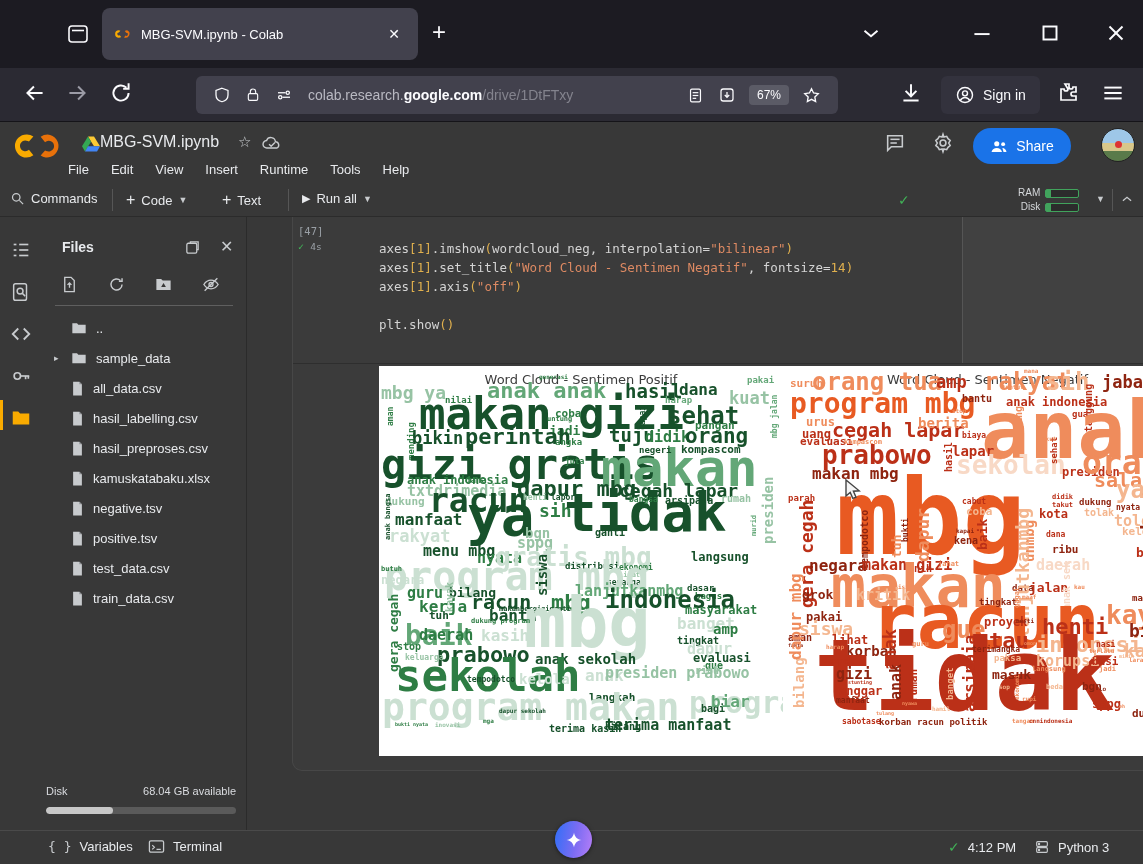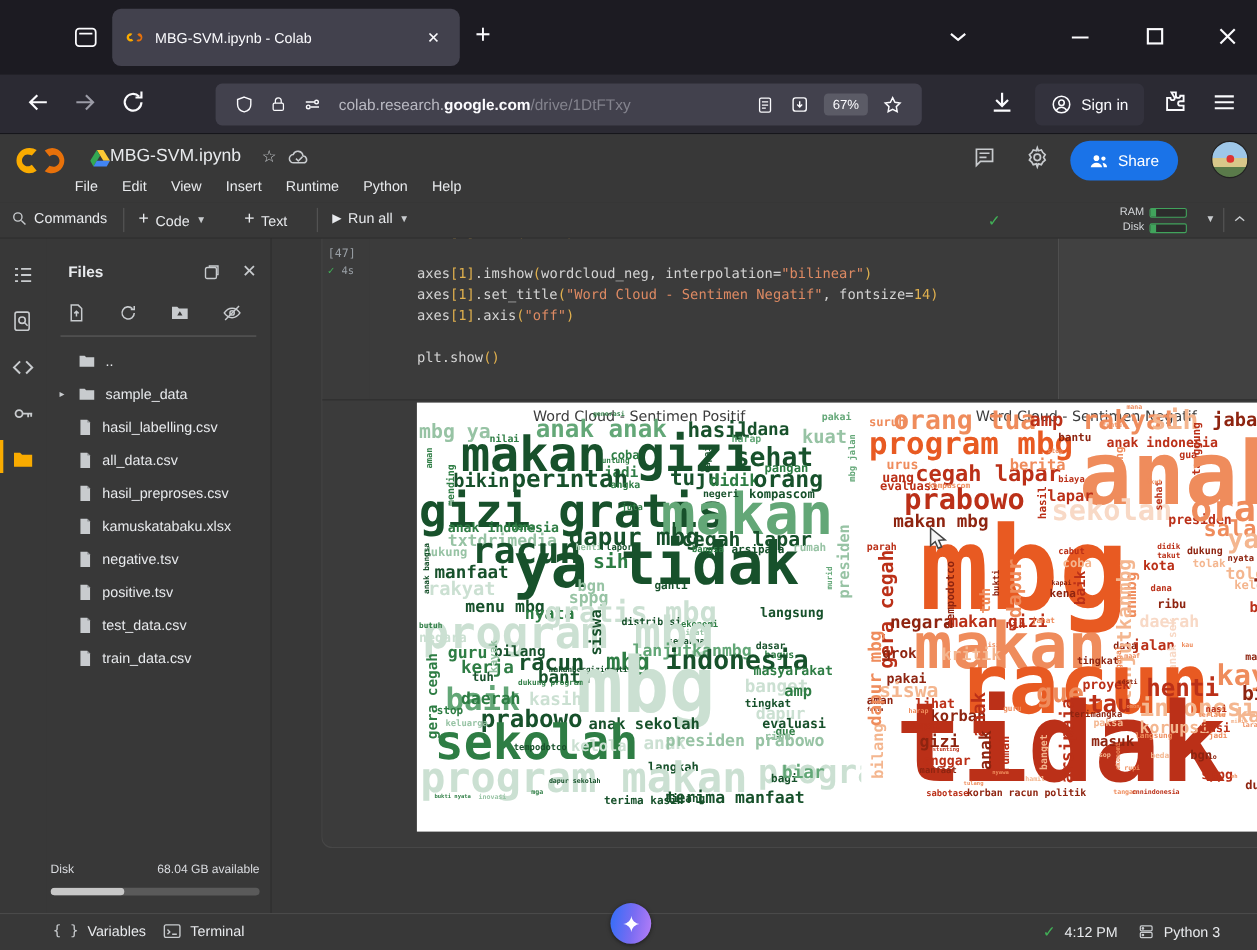--- a/index.html
+++ b/index.html
@@ -231,21 +231,21 @@
     <svg class="abs" style="left:262px;top:13px;" width="20" height="16" viewBox="0 0 24 18" fill="none" stroke="#c8cbce" stroke-width="1.7">
         <path d="M6 15a4.5 4.5 0 01-.5-9 5.5 5.5 0 0110.6 1.5A4 4 0 0118 15z"></path>
         <path d="M8.5 10.5l2.5 2.5 4.5-4.5"></path>
       </svg>
     <div id="menubar">
         <span>File</span>
         <span>Edit</span>
         <span>View</span>
         <span>Insert</span>
         <span>Runtime</span>
-        <span>Python</span>
+        <span>Tools</span>
         <span>Help</span>
       </div>
     <svg class="abs" style="left:884px;top:10px;" width="22" height="22" viewBox="0 0 24 24" fill="none" stroke="#c8cbce" stroke-width="1.7">
         <path d="M4 4h16v12H8l-4 4z"></path>
         <line x1="7" y1="8" x2="17" y2="8"></line>
         <line x1="7" y1="12" x2="14" y2="12"></line>
       </svg>
     <svg class="abs" style="left:932px;top:10px;" width="22" height="22" viewBox="0 0 24 24" fill="none" stroke="#c8cbce" stroke-width="1.7">
         <circle cx="12" cy="12" r="3.2"></circle>
         <path d="M12 2.5l1 3 3-.8 1.5 2.6 2.3 2-1.6 2.7 1.6 2.7-2.3 2-1.5 2.6-3-.8-1 3-1-3-3 .8-1.5-2.6-2.3-2 1.6-2.7-1.6-2.7 2.3-2L8 4.7l3 .8z"></path>
@@ -408,31 +408,31 @@
           <span>sample_data</span>
         </div>
         <div class="frow">
           <span class="car"></span>
           <span>
             <svg width="13" height="15" viewBox="0 0 20 24" fill="#c8cbce">
               <path d="M3 1h10l4 4v18H3z"></path>
               <path d="M13 1v4h4z" fill="#8a8d90"></path>
             </svg>
           </span>
-          <span>hasil_labelling.csv</span>
+          <span>all_data.csv</span>
         </div>
         <div class="frow">
           <span class="car"></span>
           <span>
             <svg width="13" height="15" viewBox="0 0 20 24" fill="#c8cbce">
               <path d="M3 1h10l4 4v18H3z"></path>
               <path d="M13 1v4h4z" fill="#8a8d90"></path>
             </svg>
           </span>
-          <span>all_data.csv</span>
+          <span>hasil_labelling.csv</span>
         </div>
         <div class="frow">
           <span class="car"></span>
           <span>
             <svg width="13" height="15" viewBox="0 0 20 24" fill="#c8cbce">
               <path d="M3 1h10l4 4v18H3z"></path>
               <path d="M13 1v4h4z" fill="#8a8d90"></path>
             </svg>
           </span>
           <span>hasil_preproses.csv</span>

